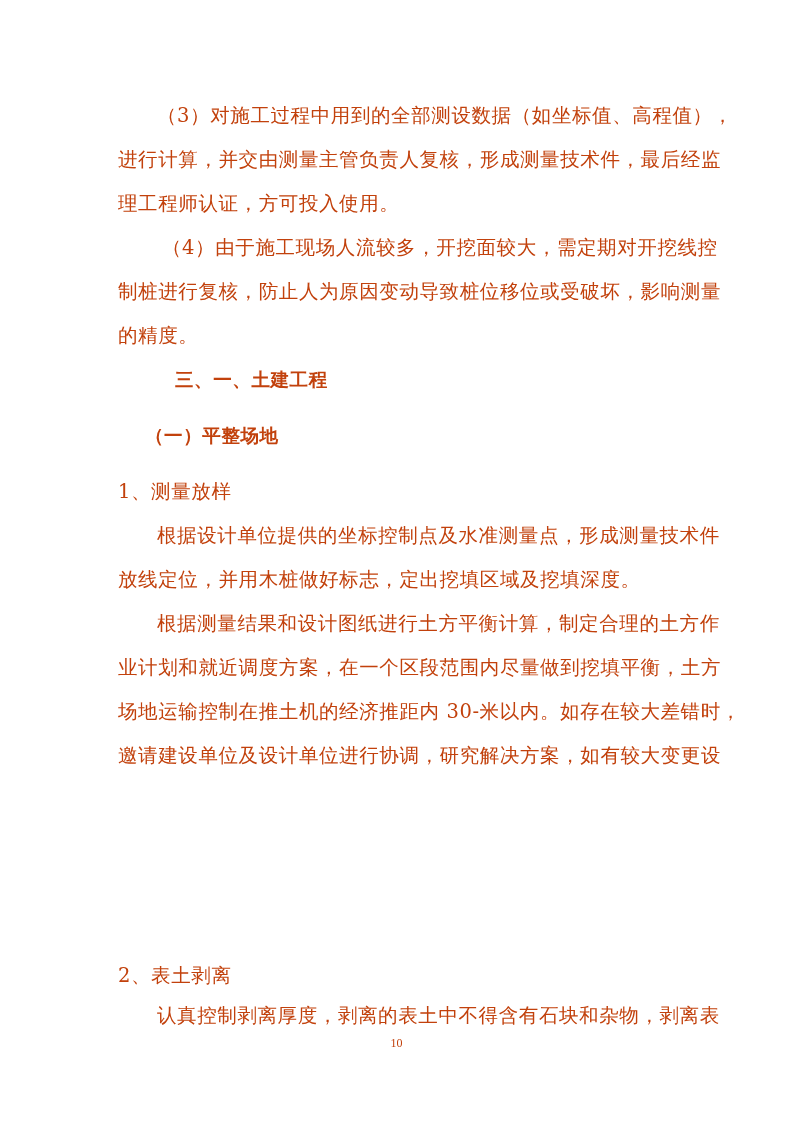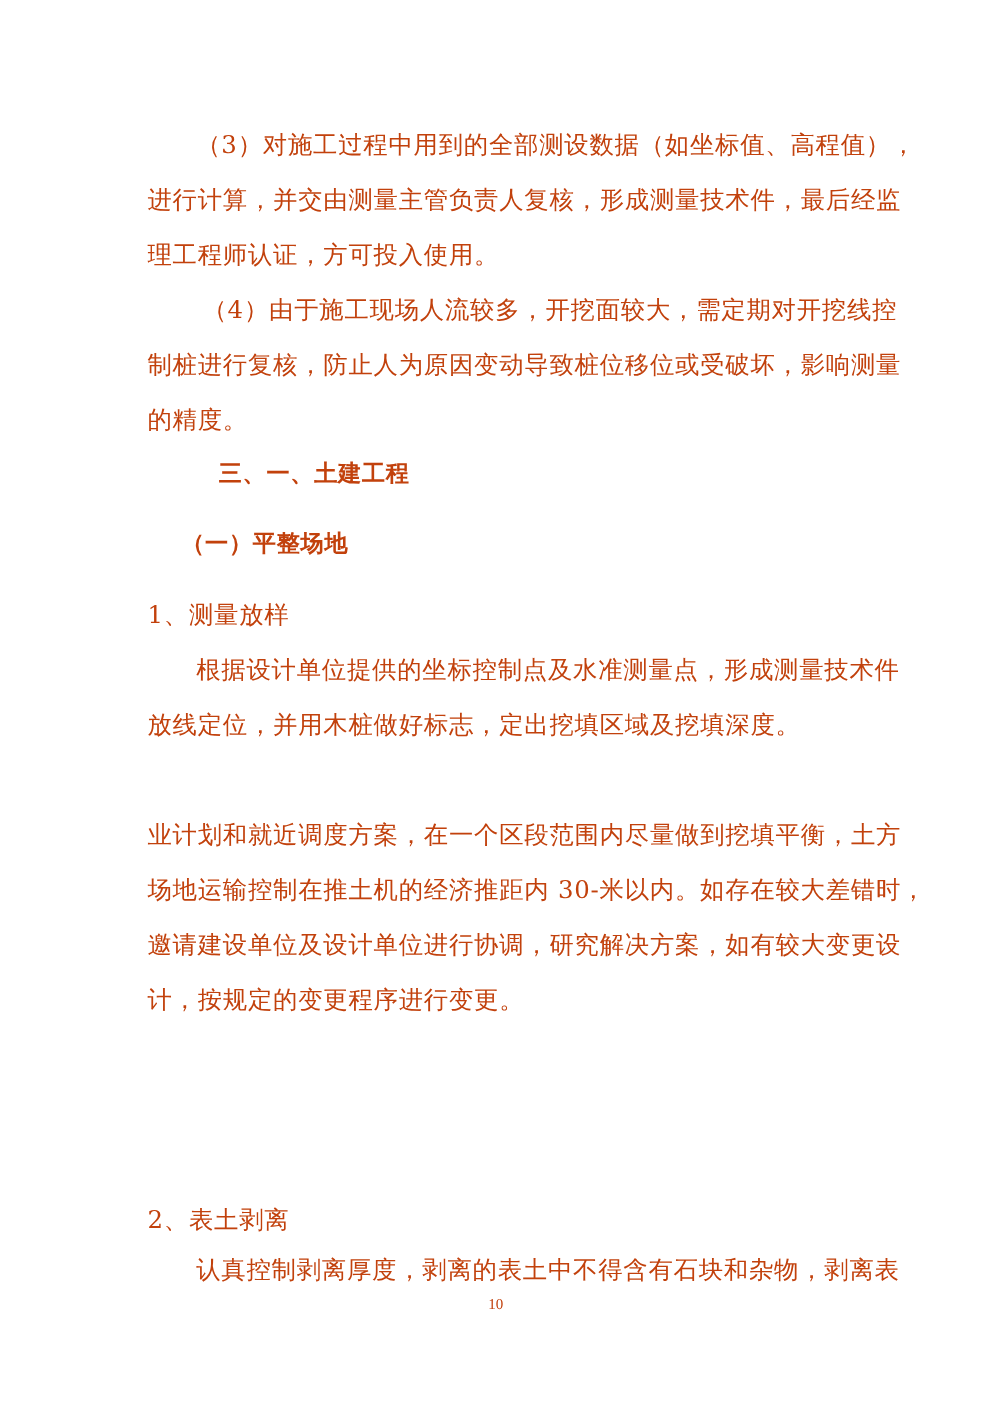--- a/index.html
+++ b/index.html
@@ -27,23 +27,23 @@
   <div class="ln" style="top:279px">制桩进行复核，防止人为原因变动导致桩位移位或受破坏，影响测量</div>
   <div class="ln" style="top:323px">的精度。</div>
 
   <div class="ln hd h1" style="top:367px">三、一、土建工程</div>
   <div class="ln hd h2" style="top:423px">（一）平整场地</div>
 
   <div class="ln" style="top:479px">1、测量放样</div>
   <div class="ln ind" style="top:523px">根据设计单位提供的坐标控制点及水准测量点，形成测量技术件</div>
   <div class="ln" style="top:567px">放线定位，并用木桩做好标志，定出挖填区域及挖填深度。</div>
 
+  <div class="ln ind" style="top:611px">根据测量结果和设计图纸进行土方平衡计算，制定合理的土方作</div>
   <div class="ln" style="top:655px">业计划和就近调度方案，在一个区段范围内尽量做到挖填平衡，土方</div>
   <div class="ln" style="top:699px">场地运输控制在推土机的经济推距内 30-米以内。如存在较大差错时，</div>
   <div class="ln" style="top:743px">邀请建设单位及设计单位进行协调，研究解决方案，如有较大变更设</div>
-  <div class="ln" style="top:787px">计，按规定的变更程序进行变更。</div>
 
 
   <div class="ln" style="top:963px">2、表土剥离</div>
   <div class="ln ind" style="top:1007px; top:1003px">认真控制剥离厚度，剥离的表土中不得含有石块和杂物，剥离表</div>
 
   <div class="pn" style="top:1036px">10</div>
 </div>
 
 </body></html>

